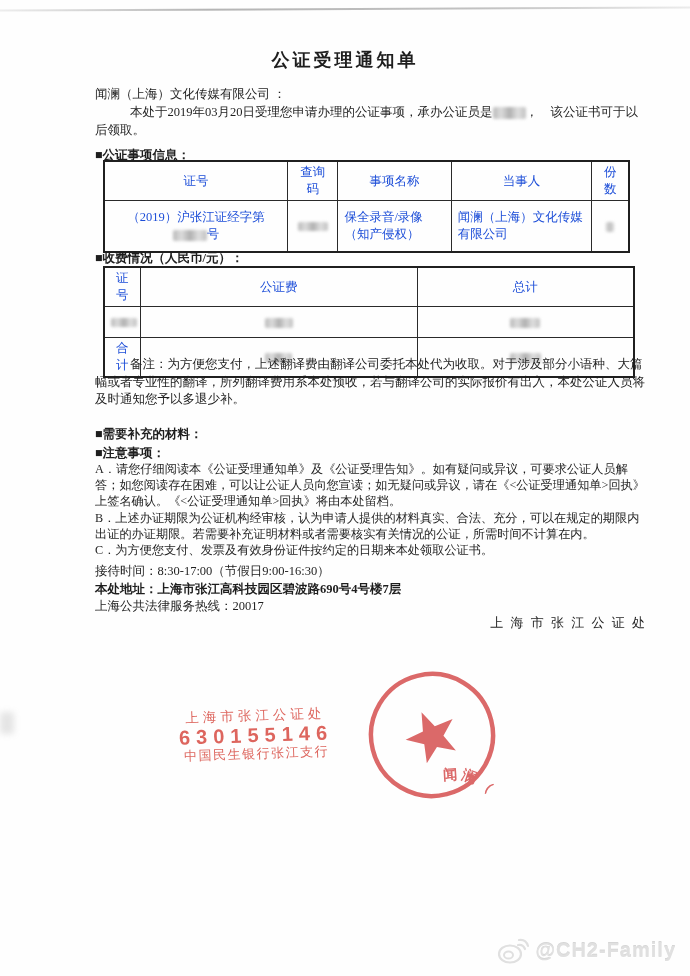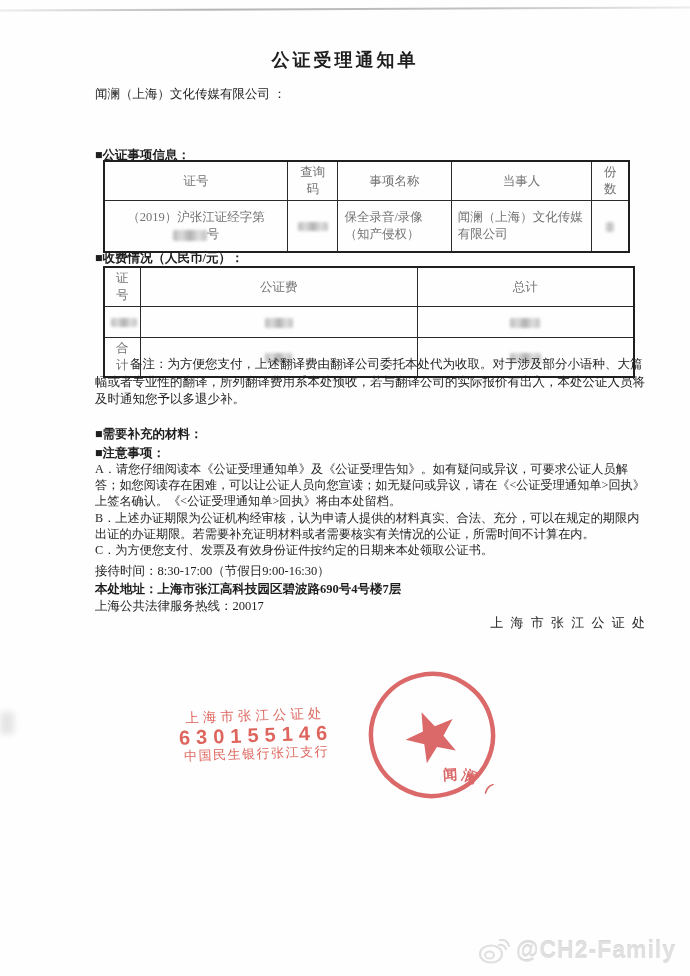--- a/index.html
+++ b/index.html
@@ -20,21 +20,21 @@
   }
   .body-text { font-size:12.5px; line-height:17.5px; }
   .addressee { position:absolute; top:86px; left:95px; width:548px; }
   .intro { position:absolute; top:104px; left:95px; width:548px; text-indent:35px; }
   .sec-head { position:absolute; left:95px; font-size:12.5px; font-weight:bold; }
   .sec1 { top:147px; }
   .sec2 { top:250px; }
   .sec3 { top:426px; }
   .sec4 { top:445px; }
 
-  table { border-collapse:collapse; table-layout:fixed; font-size:12.5px; color:#737373; }
+  table { border-collapse:collapse; table-layout:fixed; font-size:12.5px; color:#1d4ed8; }
   .tbl { position:absolute; left:103px; border:2px solid #1f1f1f; }
   .tbl1 { top:160px; width:527px; }
   .tbl2 { top:266px; width:532px; }
   .tbl th, .tbl td { border:1px solid #2a2a2a; font-weight:normal; padding:2px 6px; }
   .tbl1 th { height:23px; text-align:center; }
   .tbl1 td { height:46px; }
   .tbl2 th { height:20px; text-align:center; }
   .tbl2 td { height:26px; }
   .ct { text-align:center; }
   .lt { text-align:left; padding-left:8px; }
@@ -70,34 +70,35 @@
   
   .smudge {
     position:absolute; left:0px; top:712px; width:14px; height:22px;
     background:#9a9a9a; filter:blur(3px); opacity:.25; border-radius:2px;
   }
 
   
   .watermark {
     position:absolute; right:14px; bottom:12px; display:flex; align-items:center; gap:6px;
     color:#e0e0e0; font-family:"Liberation Sans","DejaVu Sans",sans-serif;
-    font-weight:bold; font-size:23px; text-shadow:0 1px 0 #fff, 0 -1px 0 #d6d6d6;
+    font-weight:bold; font-size:20px; text-shadow:0 1px 0 #fff, 0 -1px 0 #d6d6d6;
     letter-spacing:1px;
   }
 </style>
 </head>
 <body>
 
 <div class="page">
   <div class="scan-edge"></div>
 
   <div class="title">公证受理通知单</div>
 
   <div class="addressee body-text">闻澜（上海）文化传媒有限公司 ：</div>
 
+  <div class="intro body-text"><span>本处于2019年03月20日受理您申请办理的公证事项，承办公证员是</span><span class="redact" style="width:33px;height:12px;"></span><span>，　该公证书可于以后领取。</span></div>
 
   <div class="sec-head sec1">■公证事项信息：</div>
 
   <table class="tbl tbl1">
     <colgroup>
       <col style="width:183px">
         <col style="width:50px">
         <col style="width:113px">
         <col style="width:140px">
         <col style="width:37px">

